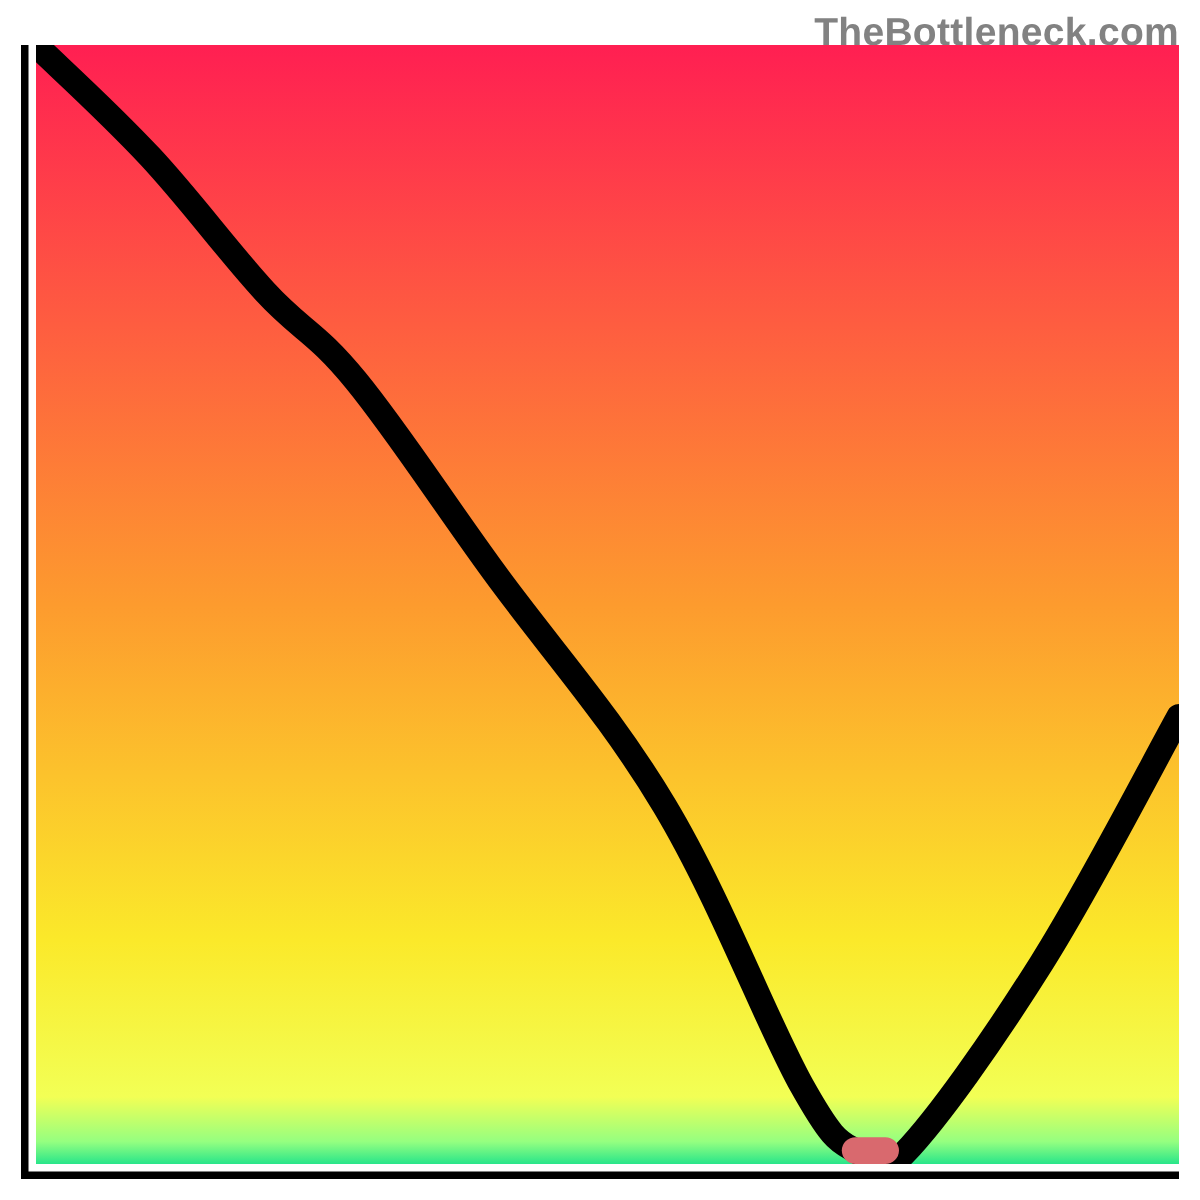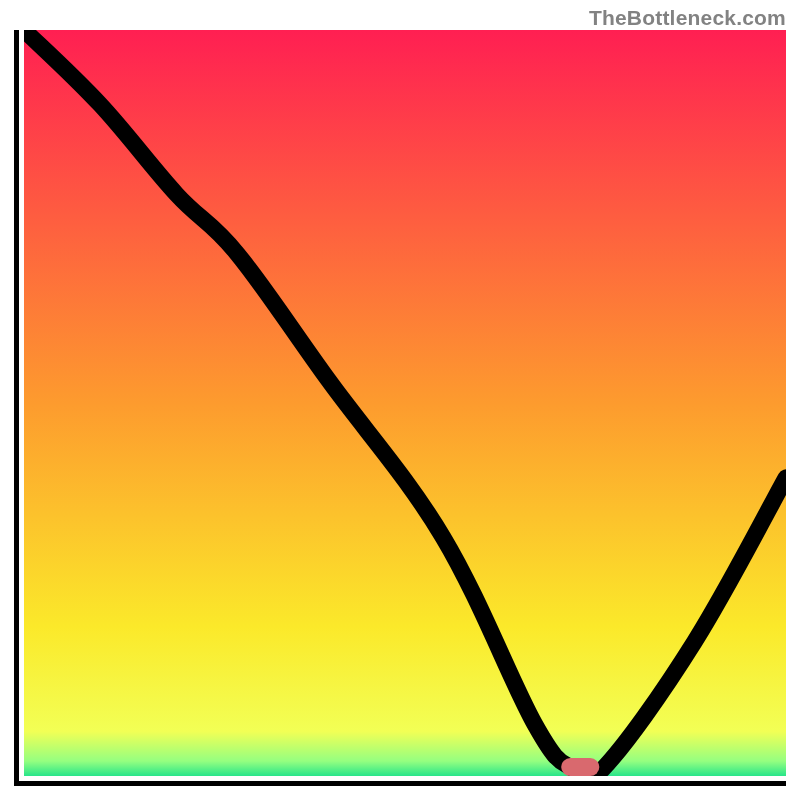--- a/index.html
+++ b/index.html
@@ -13,21 +13,21 @@
   }
   .wrap {
     position: relative;
     width: 800px;
     height: 800px;
   }
   .watermark {
     position: absolute;
     right: 14px;
     top: 6px;
-    font-size: 21px;
+    font-size: 26px;
     font-weight: 700;
     color: #828282;
     letter-spacing: 0.2px;
   }
   .frame {
     position: absolute;
     left: 14px;
     top: 30px;
     width: 772px;
     height: 756px;

